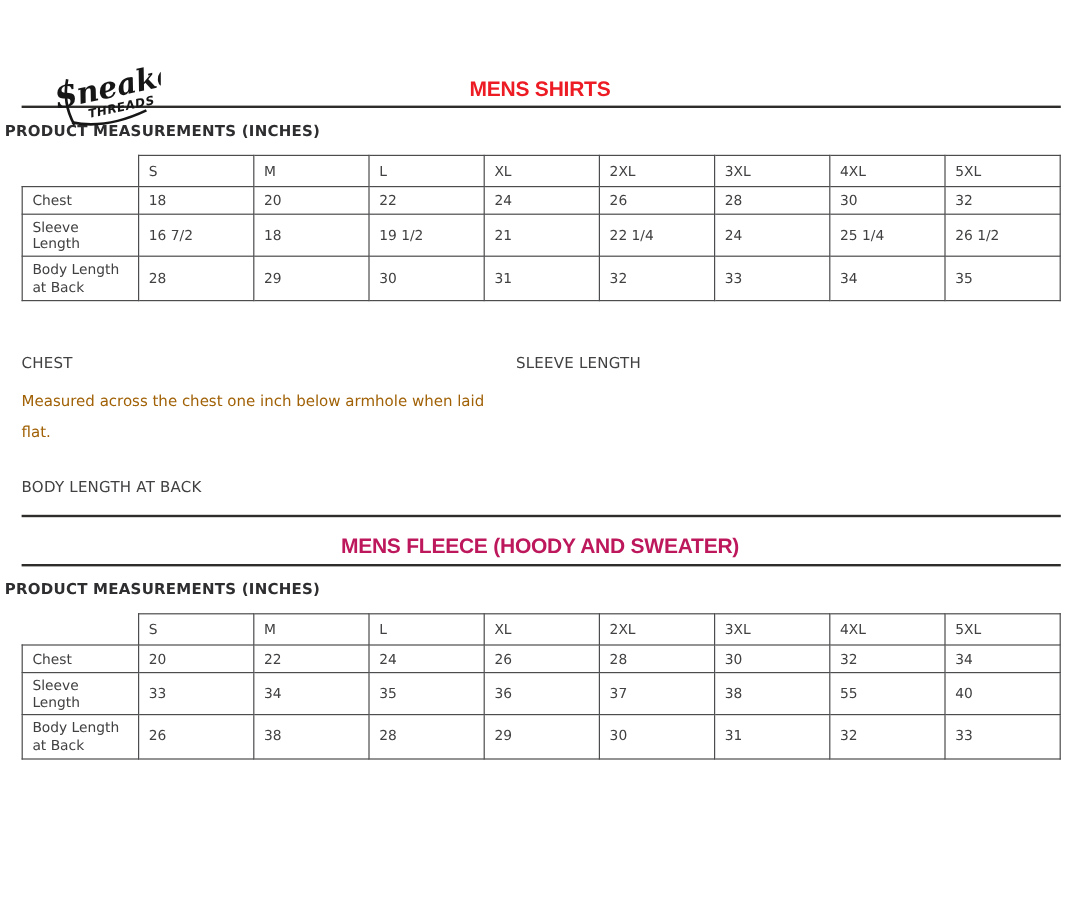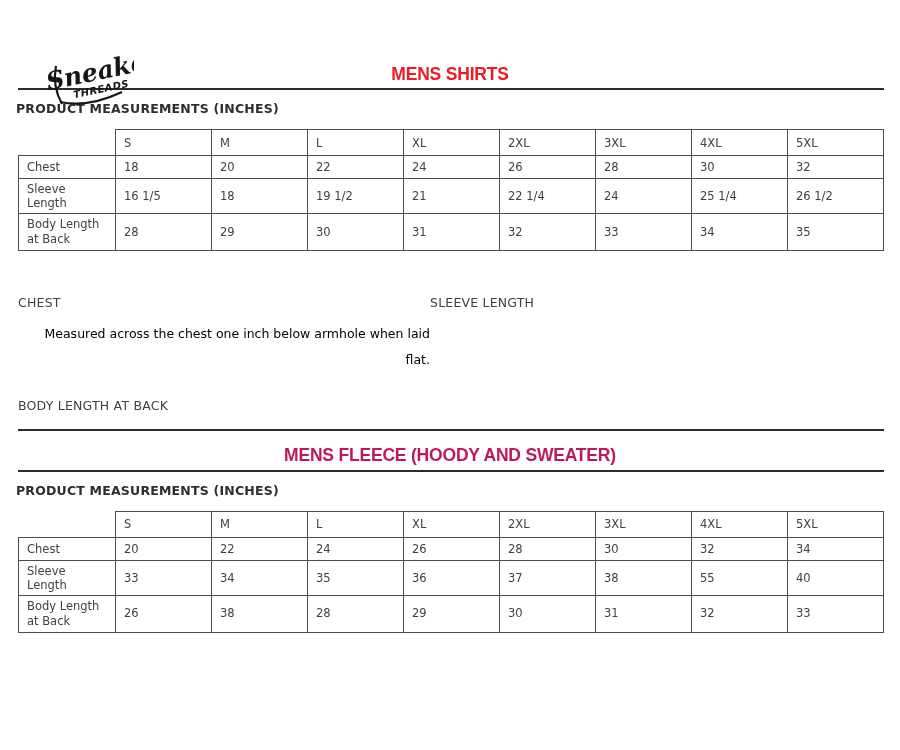--- a/index.html
+++ b/index.html
@@ -21,21 +21,21 @@
     color:#ed1c24;line-height:1.05;
   }
   .sec1 .sec-title{padding-top:65px;}
   .sec2 .sec-title{padding-top:15px;}
   .rule{
     height:0;border:0;border-top:2px solid #2e2d2c;
     margin:5px 16px 0 18px;
   }
   .rule.mid{margin-top:17px;}
   .subtitle{
-    margin:11px 16px 0 16px;
+    margin:11px 16px 0 4px;
     font-weight:bold;font-size:12.5px;color:#2e2e30;
     letter-spacing:0.2px;
   }
   
   table.size-table{
     margin:13px 16px 0 18px;
     width:866px;
     border-collapse:collapse;
     table-layout:fixed;
     font-size:11.5px;color:#414042;
@@ -56,22 +56,22 @@
   
   .notes{
     margin:45px 16px 0 18px;
     display:grid;grid-template-columns:412px 1fr;
   }
   .note h4{
     margin:0;font-size:12.5px;font-weight:normal;color:#414042;
     letter-spacing:0.2px;line-height:13px;
   }
   .note p{
-    margin:12px 0 0 0;font-size:12.5px;color:#000000;
-    line-height:26px;max-width:455px;text-align:right;
+    margin:12px 0 0 0;font-size:12.5px;color:#a16207;
+    line-height:26px;max-width:455px;
   }
   .note + .note{margin-top:26px;}
 </style>
 </head>
 <body>
 
 <div class="page">
 
   <div class="logo">
     <svg width="92" height="68" viewBox="0 0 92 68">
@@ -119,21 +119,21 @@
         <td>20</td>
         <td>22</td>
         <td>24</td>
         <td>26</td>
         <td>28</td>
         <td>30</td>
         <td>32</td>
       </tr>
       <tr>
         <td>Sleeve Length</td>
-        <td>16 1/5</td>
+        <td>16 7/2</td>
         <td>18</td>
         <td>19 1/2</td>
         <td>21</td>
         <td>22 1/4</td>
         <td>24</td>
         <td>25 1/4</td>
         <td>26 1/2</td>
       </tr>
       <tr class="bodyrow">
         <td>Body Length at Back</td>

